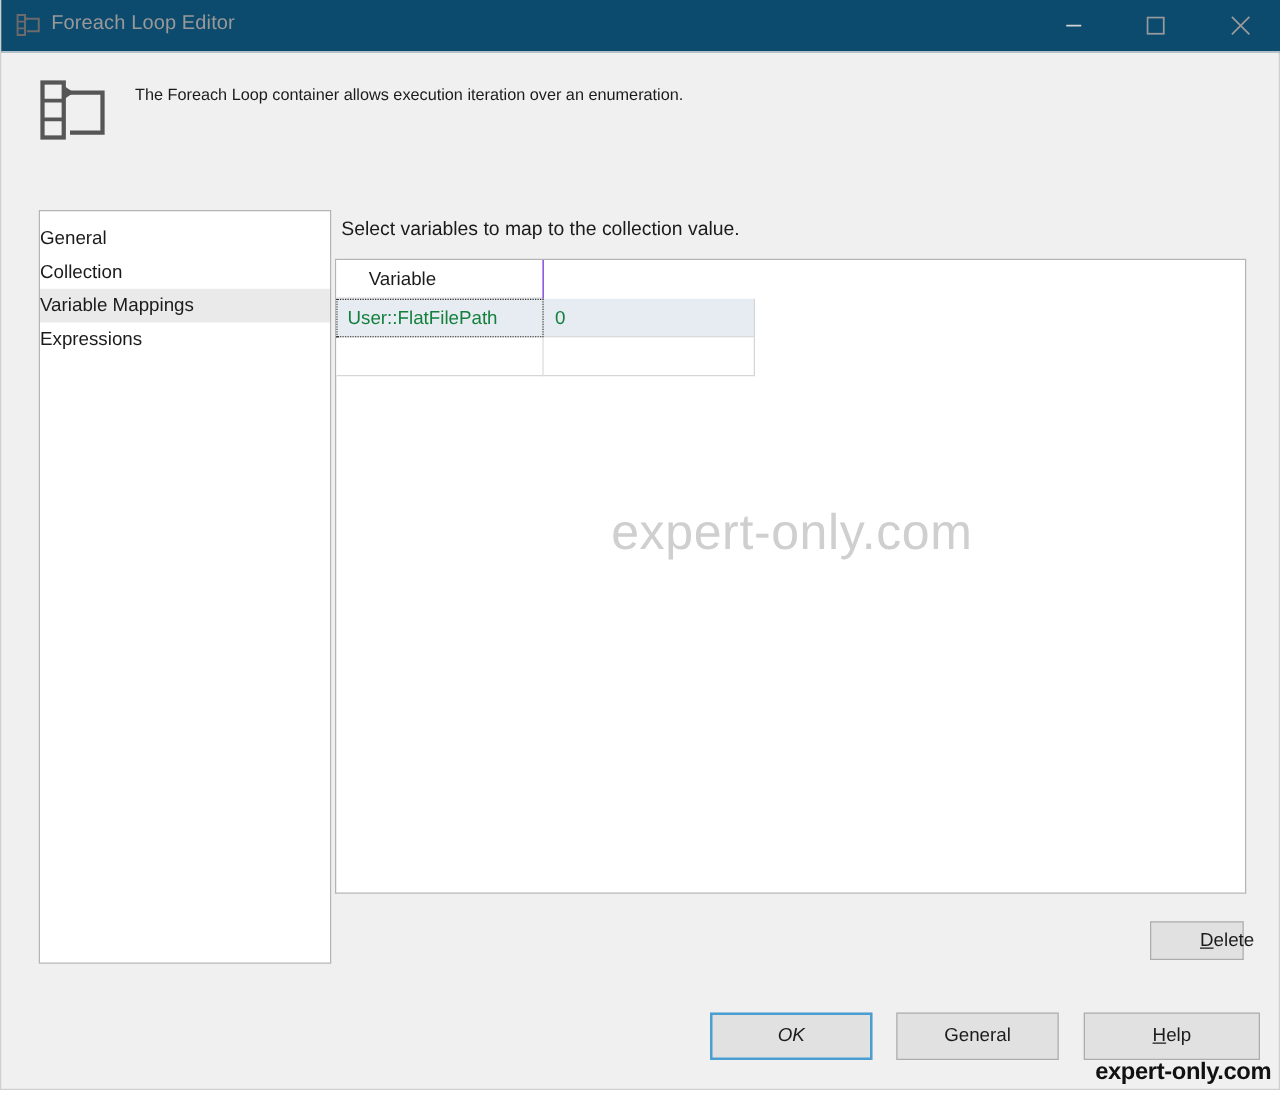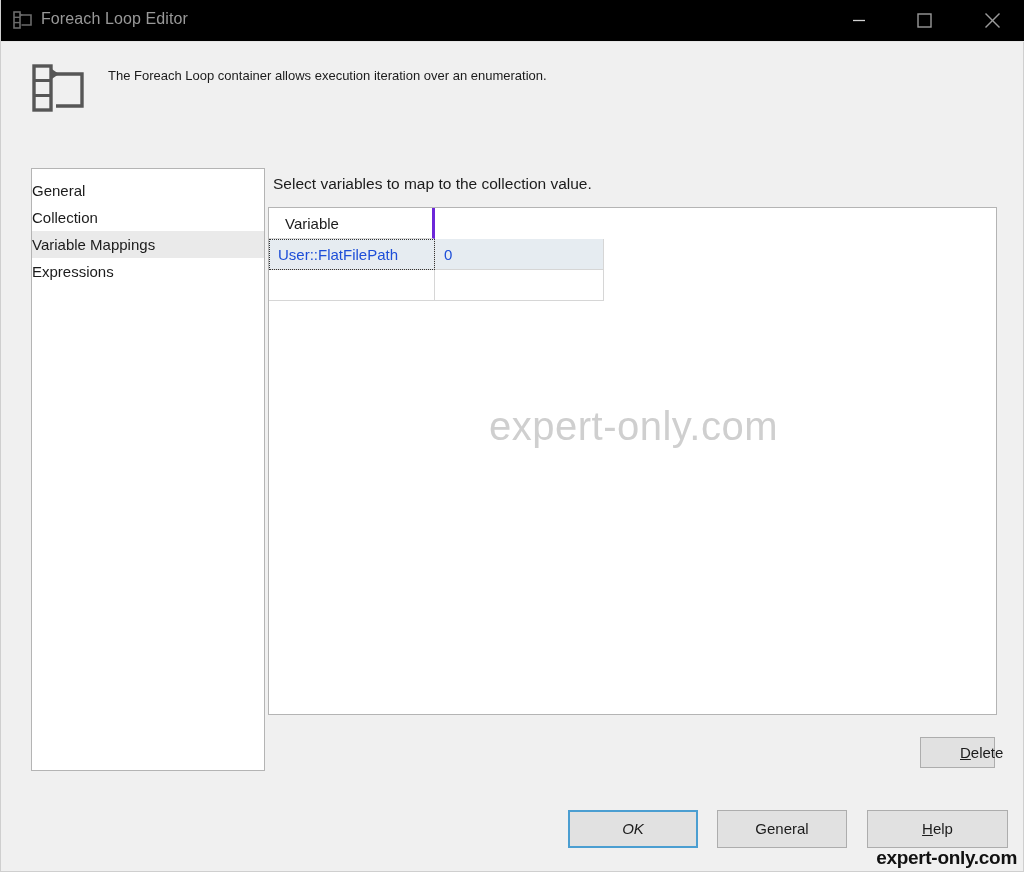--- a/index.html
+++ b/index.html
@@ -22,21 +22,21 @@
     border: 1px solid #cfcfcf;
     border-top: none;
   }
 
   
   #titlebar {
     position: absolute;
     left: 0; top: 0;
     width: 1024px;
     height: 42px;
-    background: #000000;
+    background: #0c4a6e;
     border-bottom: 1px solid #e6e6e6;
   }
   #title-icon {
     position: absolute;
     left: 12px; top: 11px;
     width: 20px; height: 18px;
   }
   #title-text {
     position: absolute;
     left: 40px; top: 10px;
@@ -117,36 +117,36 @@
     position: absolute;
     left: 0; top: 0;
     width: 335px;
   }
   .grid-row { display: flex; }
   .cell-var { width: 166px; }
   .cell-idx { width: 169px; }
   .hdr-cell {
     height: 31px;
     line-height: 31px;
-    padding-left: 16px;
+    padding-left: 26px;
     font-size: 15px;
     color: #1b1b1b;
     background: #ffffff;
-    border-right: 3px solid #6d28d9;
+    border-right: 1px solid #6d28d9;
     border-bottom: 1px solid #d6d6d6;
     white-space: nowrap;
     overflow: hidden;
     cursor: default;
   }
   .body-cell {
     height: 31px;
     line-height: 31px;
     padding-left: 9px;
     font-size: 15px;
-    color: #1d4ed8;
+    color: #15803d;
     border-right: 1px solid #d6d6d6;
     border-bottom: 1px solid #d6d6d6;
     white-space: nowrap;
     overflow: hidden;
     cursor: default;
   }
   .row-selected .body-cell { background: #e6ecf1; }
   .body-cell.focused {
     outline: 1px dotted #333333;
     outline-offset: -1px;

